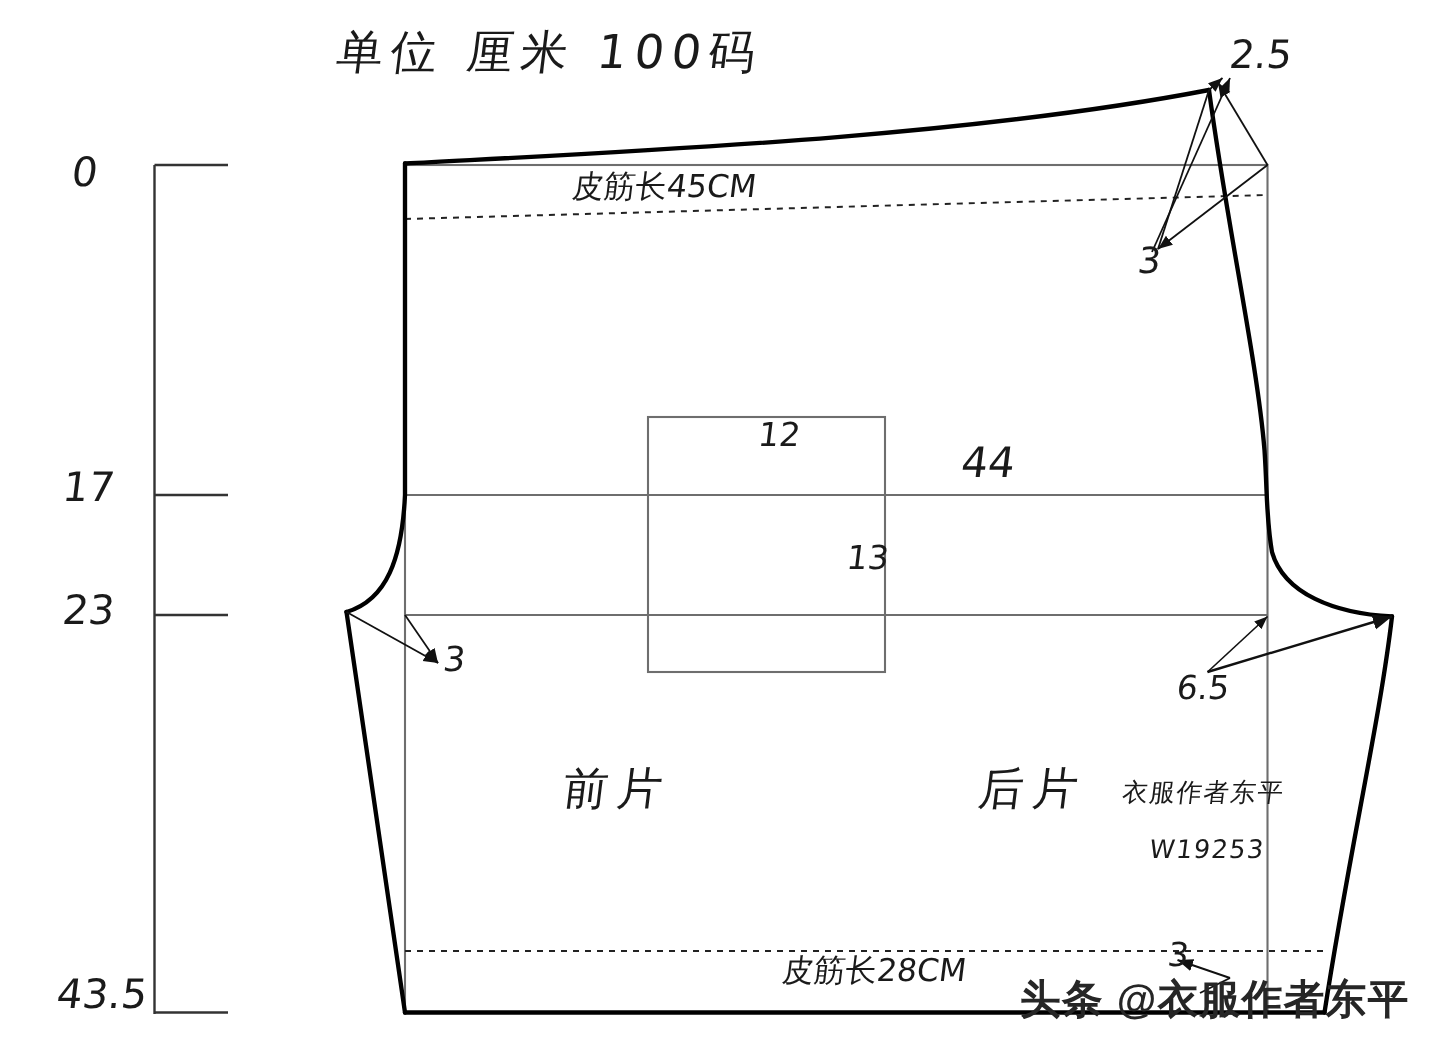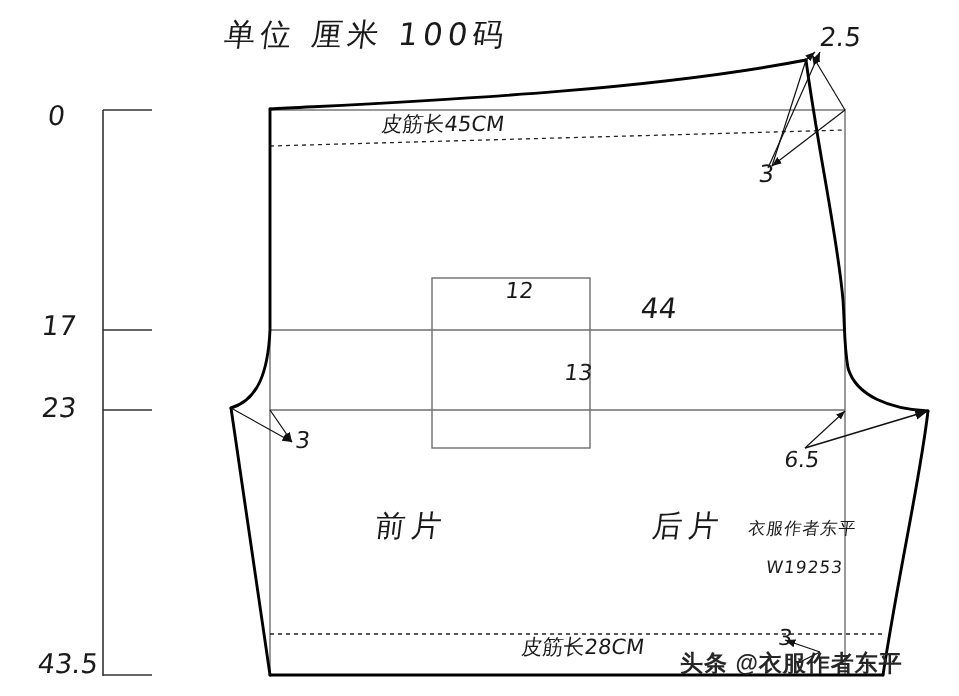--- a/index.html
+++ b/index.html
@@ -36,21 +36,21 @@
   #lbl-12{left:504px;top:278px;font-size:22px;}
   #lbl-13{left:563px;top:360px;font-size:22px;}
   #lbl-44{left:639px;top:292px;font-size:28px;}
 
   #lbl-front{left:373px;top:506px;font-size:30px;letter-spacing:6px;}
   #lbl-back{left:650px;top:506px;font-size:30px;letter-spacing:6px;}
 
   #credit-author{left:747px;top:517px;font-size:17px;letter-spacing:1px;}
   #credit-code{left:765px;top:557px;font-size:17px;letter-spacing:1px;}
 
-  #watermark{left:680px;top:648px;font-size:23px;font-weight:bold;color:#262626;letter-spacing:1px;}
+  #watermark{left:680px;top:648px;font-size:27px;font-weight:bold;color:#262626;letter-spacing:1px;}
 </style>
 </head>
 <body>
 
 <div id="stage">
 
   <svg id="svgroot" viewBox="0 0 959 696">
 
     <g>
       <line x1="103" y1="110" x2="103" y2="676" stroke="#333" stroke-width="1.6"></line>

